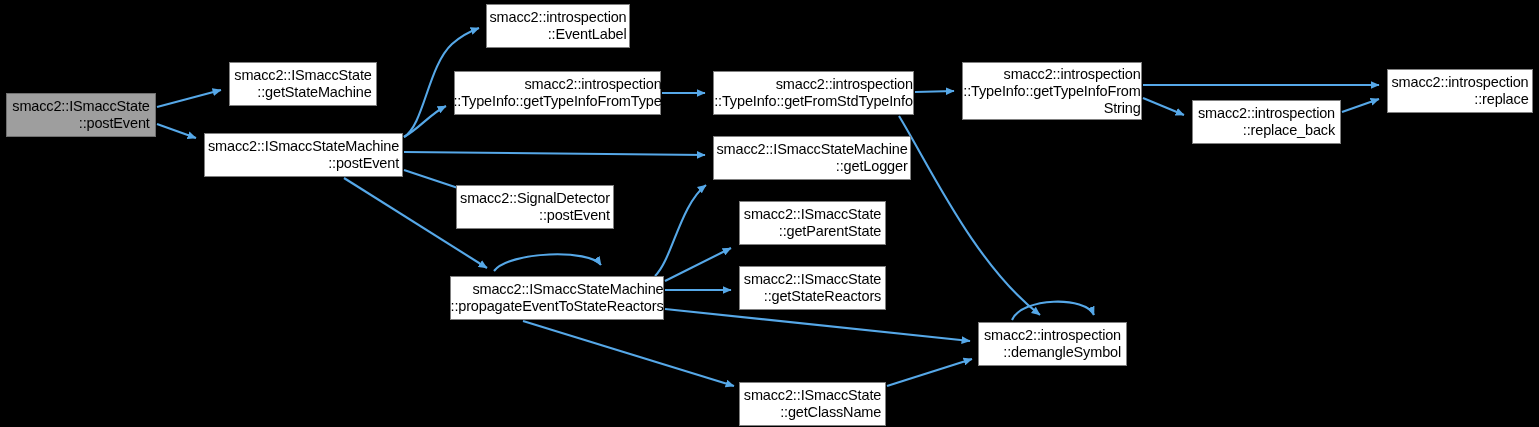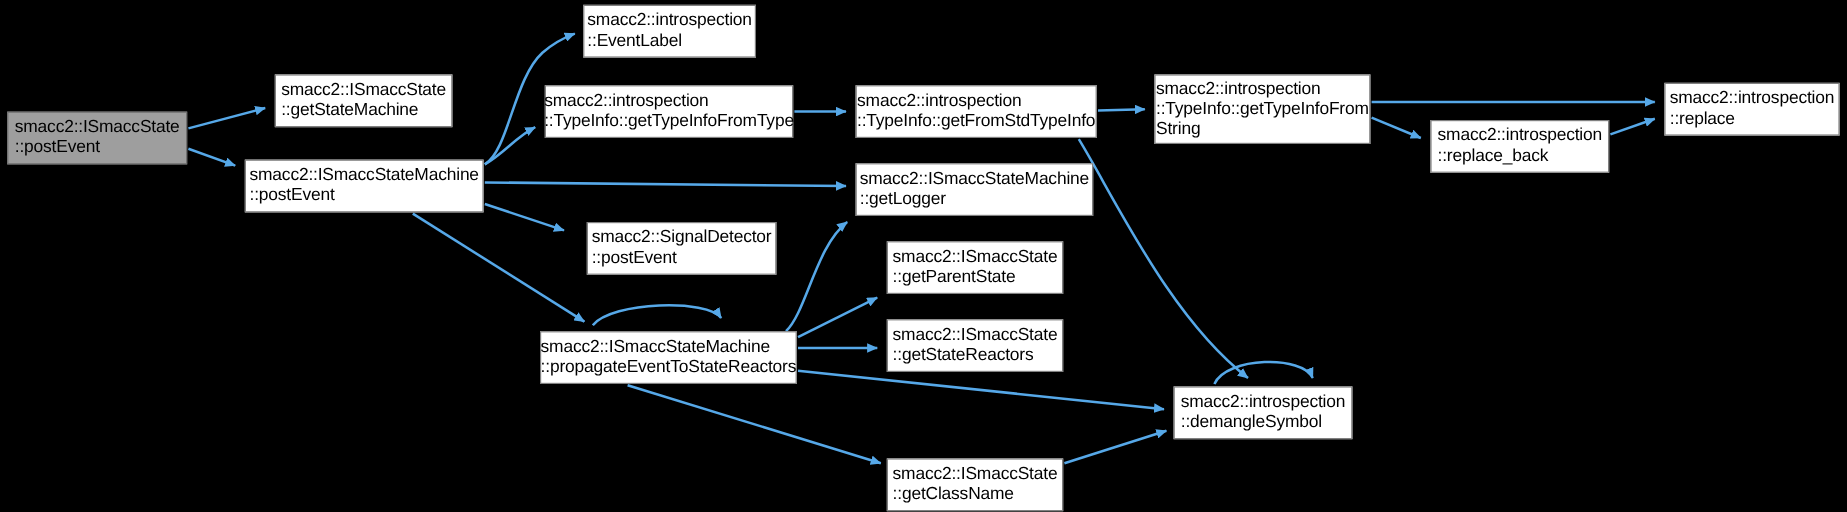--- a/index.html
+++ b/index.html
@@ -24,21 +24,21 @@
   }
   .node {
     position: absolute;
     box-sizing: border-box;
     border: 1px solid #808080;
     background: #ffffff;
     color: #000000;
     display: flex;
     align-items: center;
     justify-content: center;
-    text-align: left;
+    text-align: right;
     font-size: 14.5px;
     line-height: 17px;
     letter-spacing: -0.15px;
     white-space: pre-line;
     z-index: 5;
   }
   .node.highlight {
     background: #9e9e9e;
     border: 1px solid #707070;
   }
@@ -124,21 +124,21 @@
   <div class="node" style="left:486px;top:4px;width:144px;height:44px;">
     <span class="node-label">smacc2::introspection
 ::EventLabel</span>
   </div>
 
   <div class="node" style="left:454px;top:71px;width:207px;height:44px;">
     <span class="node-label">smacc2::introspection
 ::TypeInfo::getTypeInfoFromType</span>
   </div>
 
-  <div class="node" style="left:489px;top:185px;width:158px;height:44px;">
+  <div class="node" style="left:456px;top:185px;width:158px;height:44px;">
     <span class="node-label">smacc2::SignalDetector
 ::postEvent</span>
   </div>
 
   <div class="node" style="left:450px;top:276px;width:214px;height:44px;">
     <span class="node-label">smacc2::ISmaccStateMachine
 ::propagateEventToStateReactors</span>
   </div>
 
   <div class="node" style="left:713px;top:71px;width:201px;height:44px;">

